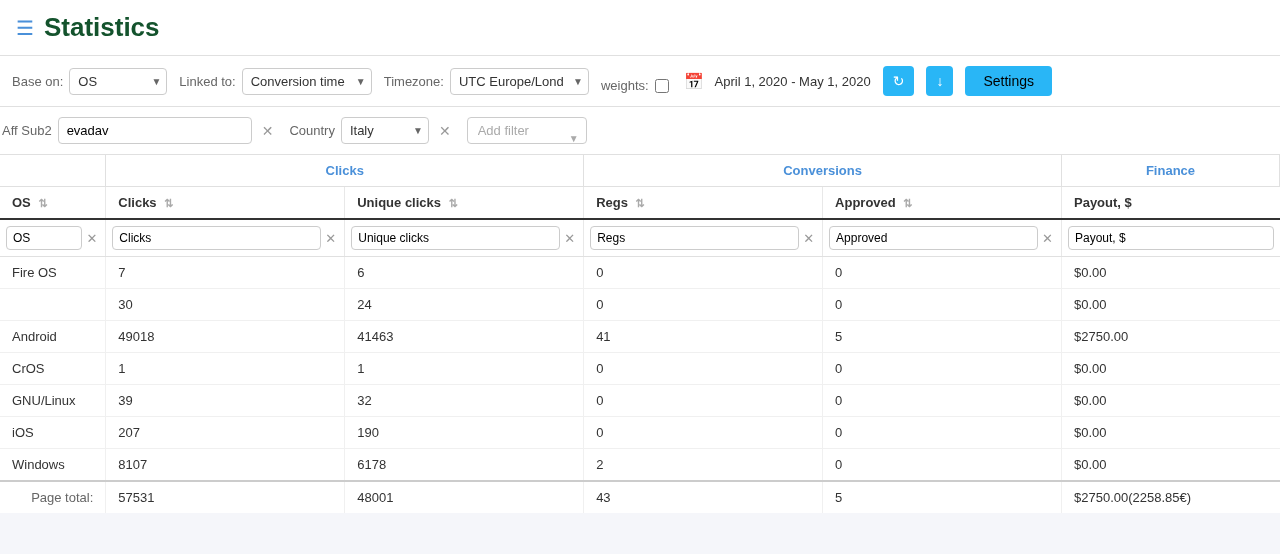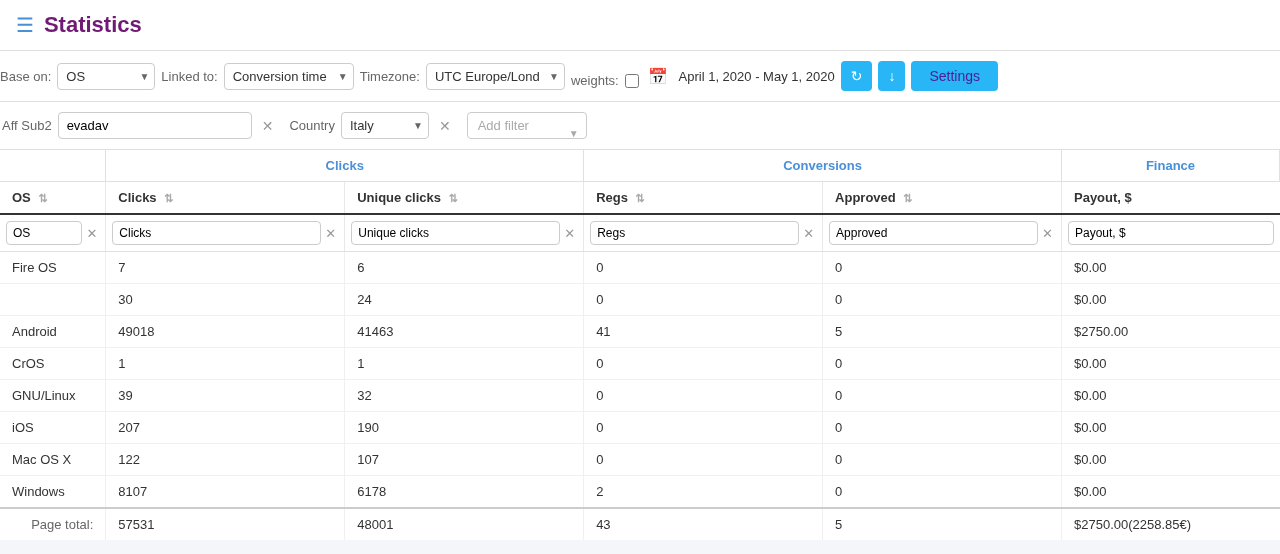--- a/index.html
+++ b/index.html
@@ -11,32 +11,32 @@
       padding: 12px 16px;
       display: flex;
       align-items: center;
       gap: 10px;
     }
     .header-icon {
       color: #4a90d9;
       font-size: 20px;
     }
     .header-title {
-      font-size: 22px;
+      font-size: 26px;
       font-weight: bold;
-      color: #701a75;
+      color: #14532d;
     }
 
     .controls-bar {
       background: #fff;
       border-bottom: 1px solid #e0e0e0;
-      padding: 10px 0;
-      display: flex;
-      align-items: center;
-      gap: 6px;
+      padding: 10px 12px;
+      display: flex;
+      align-items: center;
+      gap: 12px;
       flex-wrap: wrap;
     }
     .control-group {
       display: flex;
       align-items: center;
       gap: 6px;
     }
     .control-label {
       color: #666;
       white-space: nowrap;
@@ -107,21 +107,21 @@
       align-items: center;
       justify-content: center;
     }
 
     .btn-settings {
       border: none;
       border-radius: 4px;
       padding: 7px 18px;
       cursor: pointer;
       font-size: 14px;
-      color: #4c1d95;
+      color: #000000;
       background: #29b6f6;
     }
 
     .filter-bar {
       background: #fff;
       border-bottom: 1px solid #e0e0e0;
       padding: 10px 2px;
       display: flex;
       align-items: center;
       gap: 12px;
@@ -500,28 +500,20 @@
     </tr>
         <tr class="data-row">
       <td>iOS</td>
       <td>207</td>
       <td>190</td>
       <td>0</td>
       <td>0</td>
       <td>$0.00</td>
     </tr>
         <tr class="data-row">
-      <td>Mac OS X</td>
-      <td>122</td>
-      <td>107</td>
-      <td>0</td>
-      <td>0</td>
-      <td>$0.00</td>
-    </tr>
-        <tr class="data-row">
       <td>Windows</td>
       <td>8107</td>
       <td>6178</td>
       <td>2</td>
       <td>0</td>
       <td>$0.00</td>
     </tr>
         <tr class="total-row">
     <td class="total-label">Page total:</td>
     <td>57531</td>

